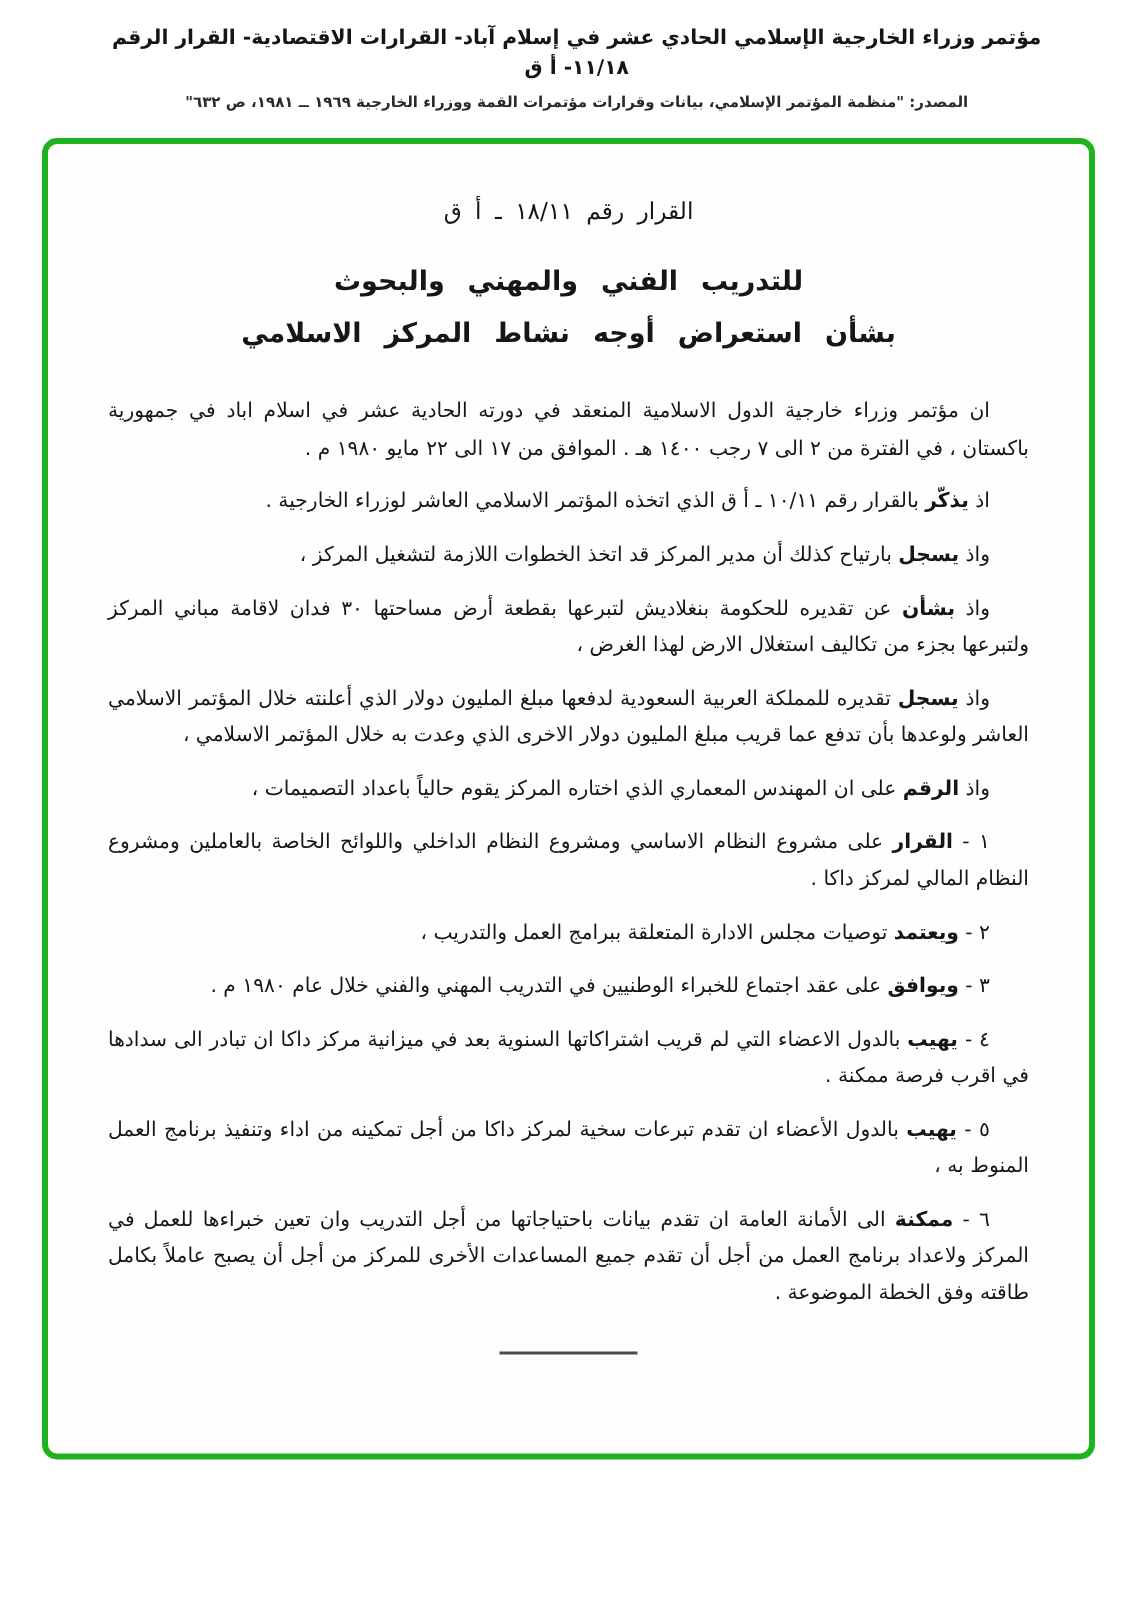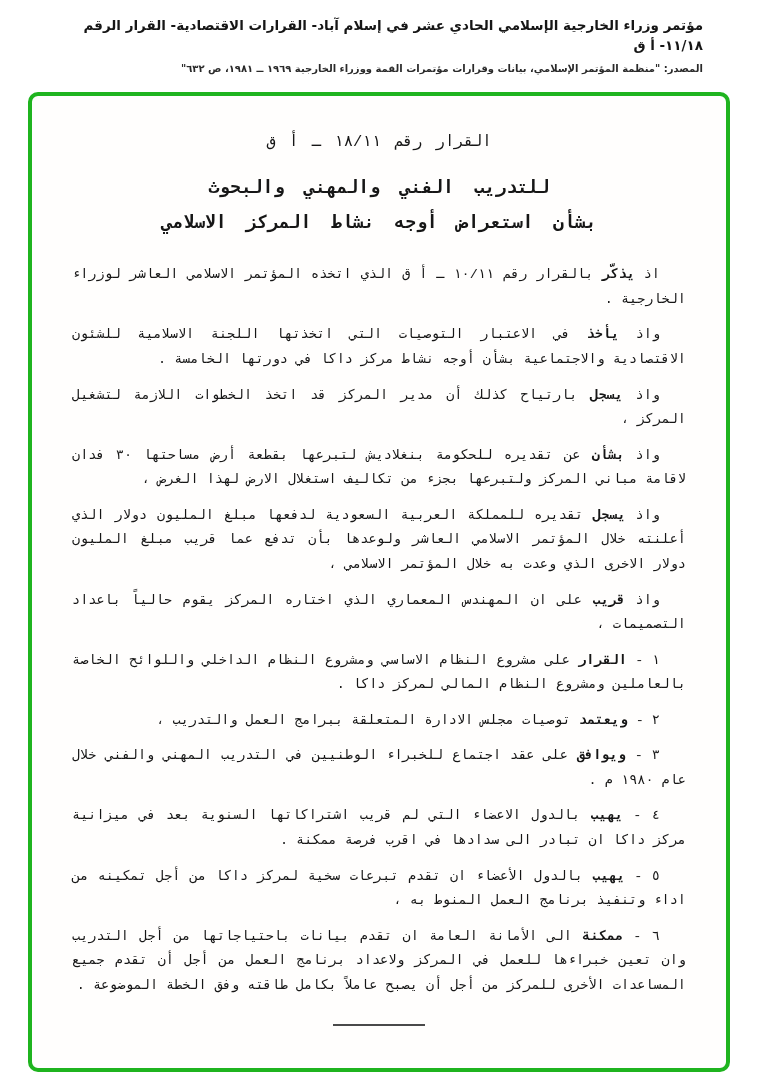--- a/index.html
+++ b/index.html
@@ -7,47 +7,46 @@
     padding: 0;
     background: #ffffff;
     width: 758px;
     height: 1078px;
     font-family: "DejaVu Sans", "Liberation Serif", sans-serif;
     color: #161616;
     overflow: hidden;
   }
   .header {
     direction: rtl;
-    text-align: right;
+    text-align: center;
     padding: 16px 55px 0 66px;
   }
   .header .cite-line {
     font-weight: bold;
     font-size: 13.5px;
     line-height: 1.45;
     letter-spacing: 0.2px;
   }
   .header .source-line {
     font-weight: bold;
     font-size: 10px;
     color: #2a2a2a;
     margin-top: 7px;
     line-height: 1.4;
   }
   .page {
     direction: rtl;
     margin: 16px 28px 12px 28px;
-    height: 980px;
+    height: 881px;
     box-sizing: border-box;
     border: 4px solid #1fb41f;
     border-radius: 10px;
     background: #fffefd;
     padding: 30px 40px 20px 40px;
     overflow: hidden;
-    font-family: Liberation Mono, monospace;
   }
   .res-number {
     text-align: center;
     font-size: 15.5px;
     word-spacing: 4px;
     margin: 6px 0 20px 0;
   }
   .res-title {
     text-align: center;
     font-weight: bold;
@@ -83,26 +82,26 @@
 
 <div class="page" style="border-color: rgb(31, 180, 31); background: rgb(255, 254, 253);">
   <div class="res-number">القرار رقم ١٨/١١ ـ أ ق</div>
 
   <div class="res-title">
     <div>للتدريب الفني والمهني والبحوث</div>
     <div>بشأن استعراض أوجه نشاط المركز الاسلامي</div>
   </div>
 
   <div class="paragraphs">
+      <p class="para"><span>ان مؤتمر وزراء خارجية الدول الاسلامية المنعقد في دورته الحادية عشر في اسلام اباد في جمهورية باكستان ، في الفترة من ٢ الى ٧ رجب ١٤٠٠ هـ . الموافق من ١٧ الى ٢٢ مايو ١٩٨٠ م .</span></p>
       <p class="para"><span>اذ </span><b>يذكّر</b><span> بالقرار رقم ١٠/١١ ـ أ ق الذي اتخذه المؤتمر الاسلامي العاشر لوزراء الخارجية .</span></p>
-      <p class="para"><span>واذ </span><b>يأخذ</b><span> في الاعتبار التوصيات التي اتخذتها اللجنة الاسلامية للشئون الاقتصادية والاجتماعية بشأن أوجه نشاط مركز داكا في دورتها الخامسة .</span></p>
       <p class="para"><span>واذ </span><b>يسجل</b><span> بارتياح كذلك أن مدير المركز قد اتخذ الخطوات اللازمة لتشغيل المركز ،</span></p>
       <p class="para"><span>واذ </span><b>بشأن</b><span> عن تقديره للحكومة بنغلاديش لتبرعها بقطعة أرض مساحتها ٣٠ فدان لاقامة مباني المركز ولتبرعها بجزء من تكاليف استغلال الارض لهذا الغرض ،</span></p>
       <p class="para"><span>واذ </span><b>يسجل</b><span> تقديره للمملكة العربية السعودية لدفعها مبلغ المليون دولار الذي أعلنته خلال المؤتمر الاسلامي العاشر ولوعدها بأن تدفع عما قريب مبلغ المليون دولار الاخرى الذي وعدت به خلال المؤتمر الاسلامي ،</span></p>
-      <p class="para"><span>واذ </span><b>قريب</b><span> على ان المهندس المعماري الذي اختاره المركز يقوم حالياً باعداد التصميمات ،</span></p>
+      <p class="para"><span>واذ </span><b>الرقم</b><span> على ان المهندس المعماري الذي اختاره المركز يقوم حالياً باعداد التصميمات ،</span></p>
       <p class="para"><span>١ - </span><b>القرار</b><span> على مشروع النظام الاساسي ومشروع النظام الداخلي واللوائح الخاصة بالعاملين ومشروع النظام المالي لمركز داكا .</span></p>
       <p class="para"><span>٢ - </span><b>ويعتمد</b><span> توصيات مجلس الادارة المتعلقة ببرامج العمل والتدريب ،</span></p>
       <p class="para"><span>٣ - </span><b>ويوافق</b><span> على عقد اجتماع للخبراء الوطنيين في التدريب المهني والفني خلال عام ١٩٨٠ م .</span></p>
       <p class="para"><span>٤ - </span><b>يهيب</b><span> بالدول الاعضاء التي لم قريب اشتراكاتها السنوية بعد في ميزانية مركز داكا ان تبادر الى سدادها في اقرب فرصة ممكنة .</span></p>
       <p class="para"><span>٥ - </span><b>يهيب</b><span> بالدول الأعضاء ان تقدم تبرعات سخية لمركز داكا من أجل تمكينه من اداء وتنفيذ برنامج العمل المنوط به ،</span></p>
       <p class="para"><span>٦ - </span><b>ممكنة</b><span> الى الأمانة العامة ان تقدم بيانات باحتياجاتها من أجل التدريب وان تعين خبراءها للعمل في المركز ولاعداد برنامج العمل من أجل أن تقدم جميع المساعدات الأخرى للمركز من أجل أن يصبح عاملاً بكامل طاقته وفق الخطة الموضوعة .</span></p>
     </div>
 
   <hr class="end-line">
 </div>

